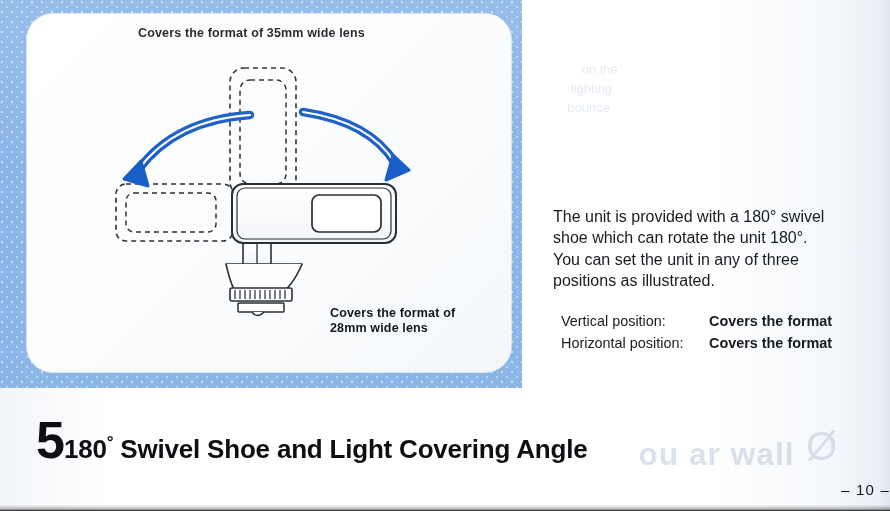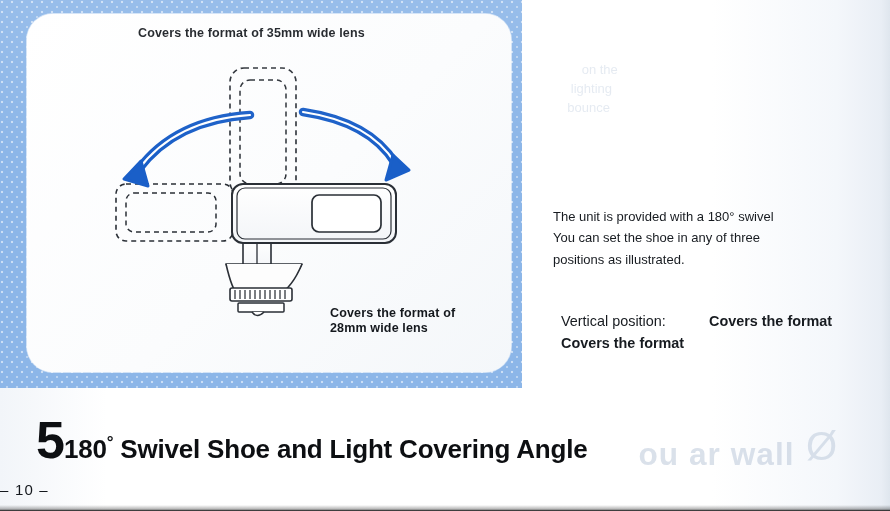--- a/index.html
+++ b/index.html
@@ -83,21 +83,21 @@
     line-height:15px;
     white-space:pre-line;
   }
   #caption-top{left:138px;top:26px;}
   #caption-bottom{left:330px;top:306px;}
   
   #diagram-svg{position:absolute;left:0;top:0;width:522px;height:388px;}
   
   #body-text{
     position:absolute;left:553px;top:206px;width:296px;
-    font-size:13px;line-height:21.4px;color:#171b20;
+    font-size:16px;line-height:21.4px;color:#171b20;
     text-align:justify;
     font-family:"Liberation Sans", sans-serif;
   }
   #body-text .ln{display:block;white-space:nowrap;}
   #position-table{
     position:absolute;left:553px;top:311px;width:300px;
     font-size:14.4px;line-height:21.6px;color:#171b20;margin-left:8px;
   }
   .pos-row{display:flex;}
   .pos-label{white-space:nowrap;}
@@ -114,21 +114,21 @@
     font-weight:700;font-size:52px;line-height:52px;color:#0d0f12;
     letter-spacing:-1px;
   }
   #section-title{
     font-family:"Liberation Sans", sans-serif;
     font-weight:700;font-size:26px;line-height:30px;color:#0d0f12;
     letter-spacing:-.2px;white-space:nowrap;
   }
   #section-title .deg{font-size:17px;vertical-align:super;line-height:0;}
   #page-number{
-    position:absolute;left:0;top:481px;width:890px;text-align:left;
+    position:absolute;left:0;top:481px;width:890px;text-align:right;
     font-size:15px;color:#14181d;letter-spacing:1.2px;
     font-family:"Liberation Sans", sans-serif;
   }
 </style>
 </head>
 <body>
 
 <div id="page">
 
   <div class="paper-shade"></div>
@@ -211,30 +211,32 @@
         <path d="M386 180 L409 170 L393 155 Z" fill="#1a5fc8" stroke="#1a5fc8" stroke-width="3" stroke-linejoin="round"></path>
       </g>
     </svg>
 
     <div class="caption" id="caption-top">Covers the format of 35mm wide lens</div>
     <div class="caption" id="caption-bottom"><span>Covers the format of</span><br><span>28mm wide lens</span></div>
   </div>
 
   <div id="body-text">
     <span class="ln">The  unit  is  provided with a 180° swivel</span>
-    <span class="ln">You  can  set  the  shoe  in  any  of  three</span>
+    <span class="ln">shoe  which  can  rotate  the  unit  180°.</span>
+    <span class="ln">You  can  set  the  unit  in  any  of  three</span>
     <span class="ln">positions as illustrated.</span>
   </div>
 
   <div id="position-table">
     <div class="pos-row" id="row-vertical">
       <span class="pos-label">Vertical position:</span>
       <span class="pos-value">Covers  the  format</span>
     </div>
     <div class="pos-row" id="row-horizontal">
+      <span class="pos-label">Horizontal position:</span>
       <span class="pos-value">Covers  the  format</span>
     </div>
   </div>
 
   <div class="ghost" id="ghost-heading">ou ar wall</div>
   <div class="ghost" id="ghost-mark">Ø</div>
 
   <div id="section-heading">
     <span id="section-number">5</span>
     <span id="section-title"><span>180</span><span class="deg">°</span><span> Swivel Shoe and Light Covering Angle</span></span>

